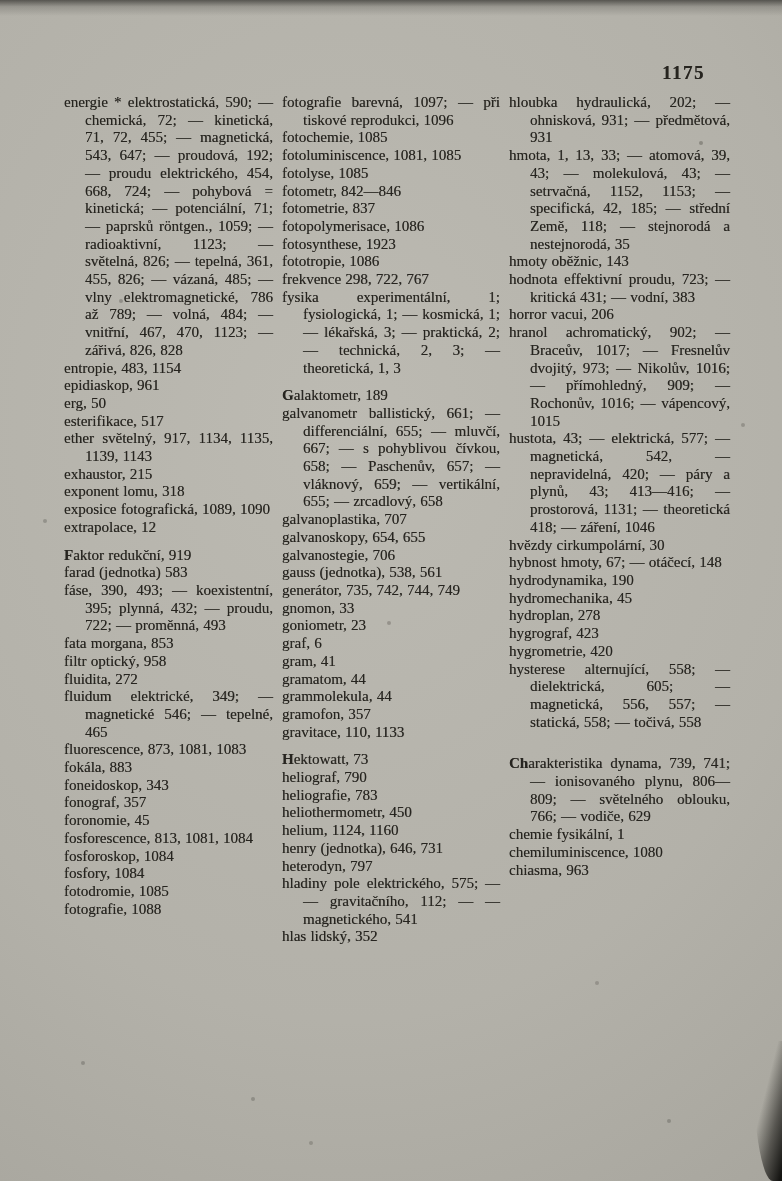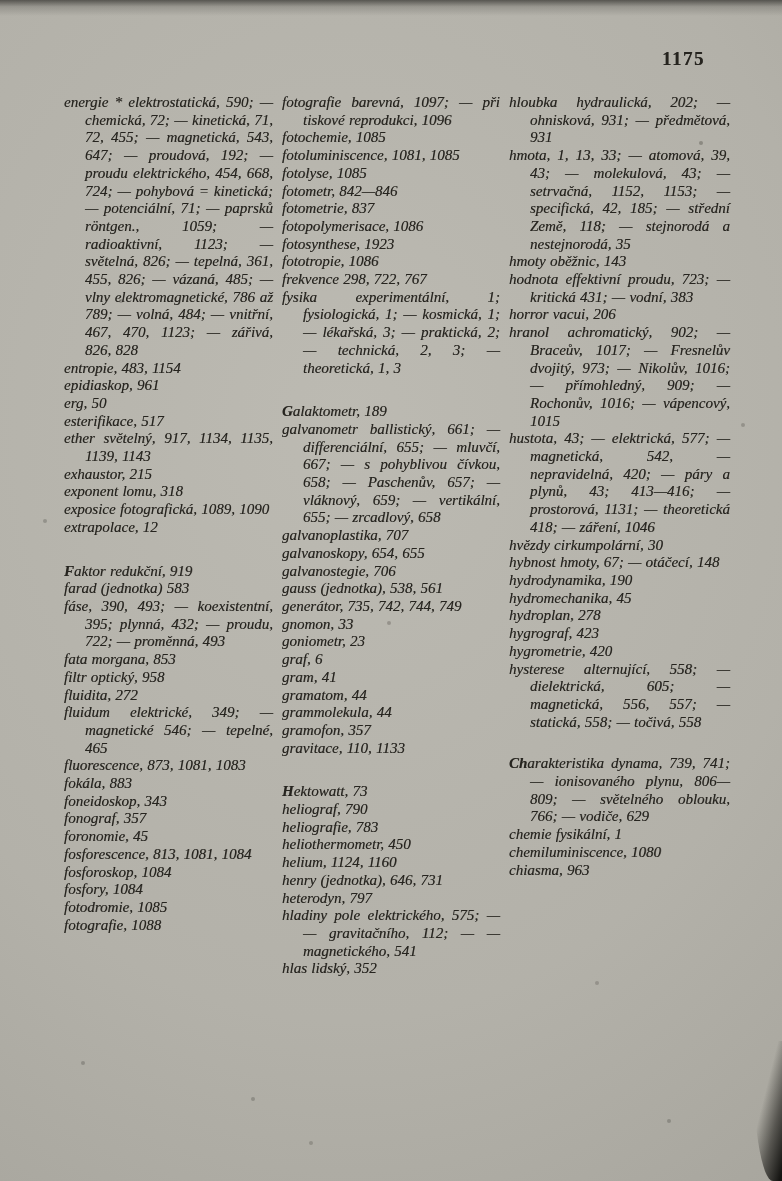--- a/index.html
+++ b/index.html
@@ -13,42 +13,42 @@
       radial-gradient(ellipse 130% 105% at 44% 36%, #bcbab2 0%, #b3b1a9 48%, #a5a39b 82%, #9b998f 100%);
     font-family:"Liberation Serif","DejaVu Serif",serif;
     color:#26241f;
   }
   .edge-shadow{
     position:absolute;top:0;left:0;right:0;height:16px;
     background:linear-gradient(180deg, rgba(24,23,20,.60) 0, rgba(24,23,20,.18) 42%, rgba(24,23,20,0) 100%);
     pointer-events:none;
   }
   .pagenum{
-    position:absolute;left:662px;top:48px;
+    position:absolute;left:662px;top:62px;
     font-size:19px;font-weight:bold;letter-spacing:1.5px;
     text-shadow:.3px .3px .4px rgba(30,28,24,.55);
   }
   .text-block{
     position:absolute;left:64px;top:94px;width:666px;
-    display:flex;gap:9px;align-items:flex-start;font-style:italic;
+    display:flex;gap:9px;align-items:flex-start;
   }
   .col{flex:0 0 auto;}
   .col[data-col="0"]{width:209px;}
   .col[data-col="1"]{width:218px;}
   .col[data-col="2"]{width:221px;}
   .entry{
     margin:0;
     font-size:15px;line-height:17.7px;
     text-align:justify;
     padding-left:21px;text-indent:-21px;
     word-spacing:.5px;
     text-shadow:.3px .3px .4px rgba(30,28,24,.5);
   }
   .entry b{font-weight:700;}
-  .entry.section{margin-top:26px;}
+  .entry.section{margin-top:10px;}
   .col[data-col="2"] .entry.section{margin-top:24px;}
   .specks{
     position:absolute;top:0;left:0;width:2px;height:2px;border-radius:50%;
     background:rgba(45,43,38,.0);
     box-shadow:
       120px 300px 0 1px rgba(45,43,38,.28),
       44px 520px 0 1px rgba(45,43,38,.25),
       700px 142px 0 1px rgba(45,43,38,.30),
       388px 622px 0 1px rgba(45,43,38,.26),
       252px 1098px 0 1px rgba(45,43,38,.25),

